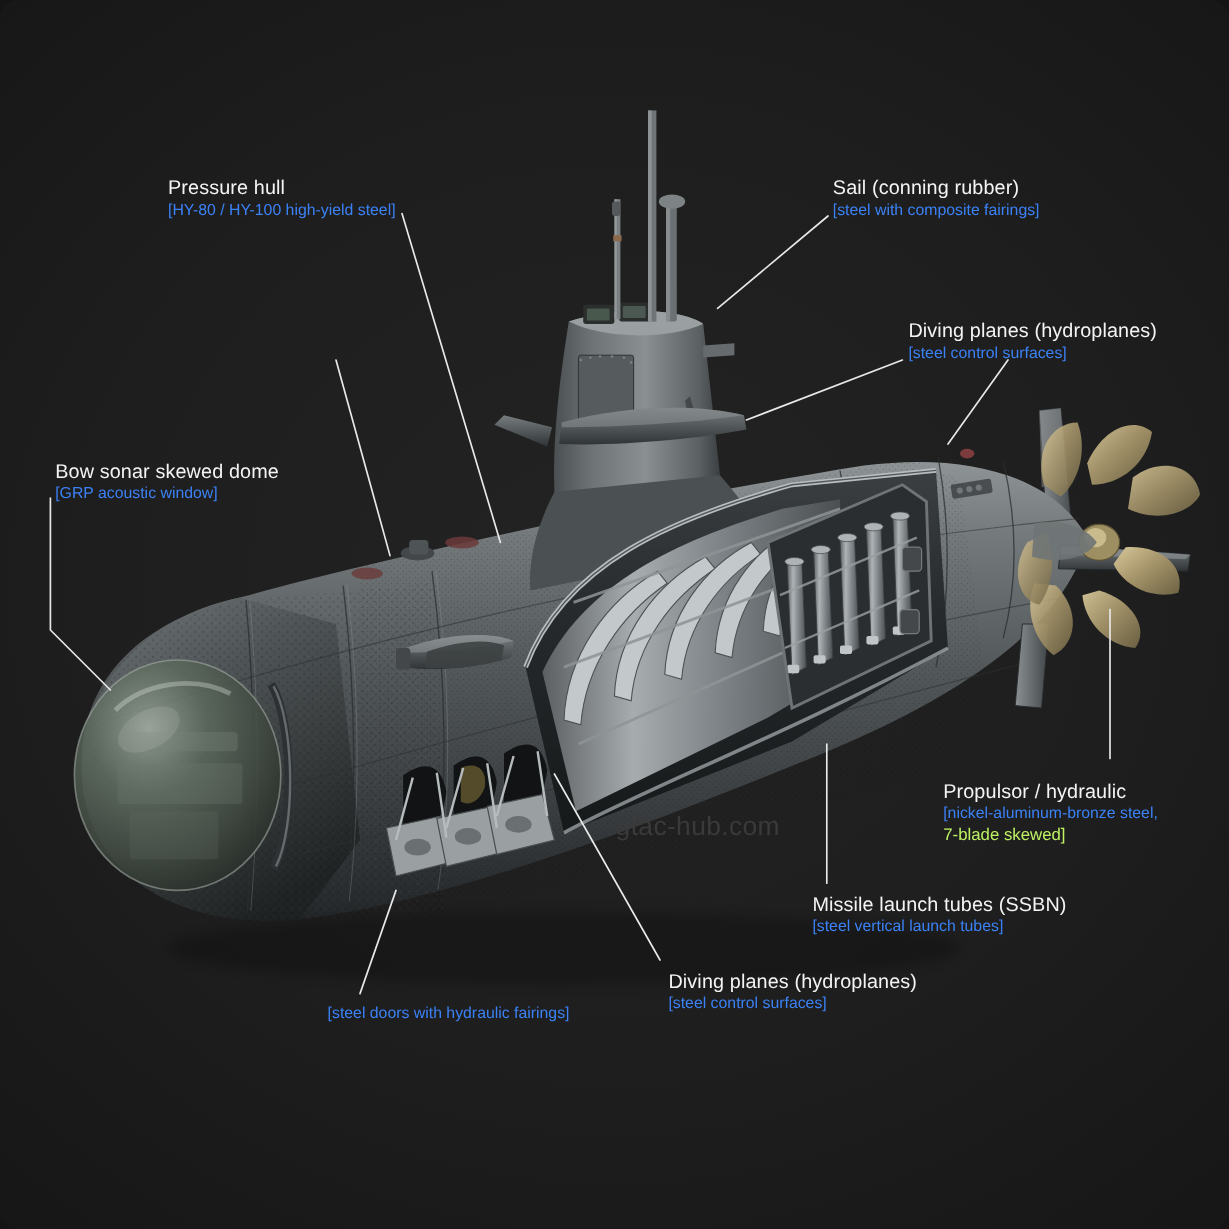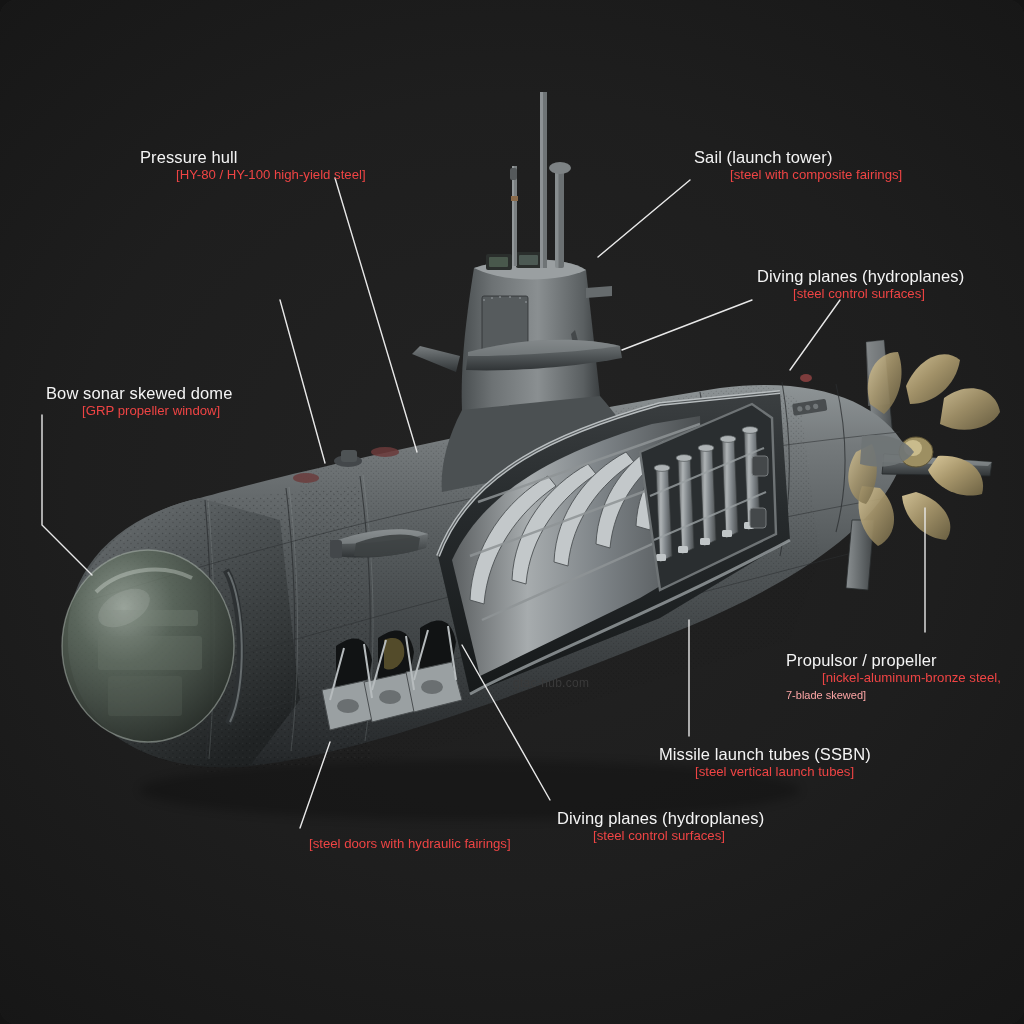--- a/index.html
+++ b/index.html
@@ -20,28 +20,28 @@
     position:absolute;inset:0;
     background:radial-gradient(ellipse 78% 70% at 50% 48%,#232323 0%,#1e1e1e 55%,#161616 100%);
     pointer-events:none;
   }
   #art{position:absolute;inset:0;}
   .label{position:absolute;color:#f2f2f2;}
   .label .t1{
     font-size:16.5px;line-height:20px;letter-spacing:.1px;color:#f4f4f4;white-space:nowrap;
   }
   .label .t2{
-    font-size:13.2px;line-height:16.5px;letter-spacing:0px;color:#ef4444;white-space:nowrap;margin-left:36px;
+    font-size:13.2px;line-height:16.5px;letter-spacing:0px;color:#3b82f6;white-space:nowrap;
   }
   .label .t3{
-    font-size:11px;line-height:16.5px;letter-spacing:0px;color:#fca5a5;white-space:nowrap;
+    font-size:14px;line-height:16.5px;letter-spacing:0px;color:#bef264;white-space:nowrap;
   }
   #watermark{
     position:absolute;left:513px;top:676px;
-    font-size:12px;color:#3a3a3a;letter-spacing:.3px;
+    font-size:22px;color:#3a3a3a;letter-spacing:.3px;
     user-select:none;
   }
   svg{display:block;}
 </style>
 </head>
 <body>
 
 <div id="stage">
 
   <div id="vignette"></div>
@@ -407,40 +407,40 @@
   </svg>
 
   <div class="label" style="left:140px;top:147px;">
     <div class="t1">Pressure hull</div>
     <div class="t2">[HY-80 / HY-100 high-yield steel]</div>
   </div>
 
 
   <div class="label" style="left:46px;top:383px;">
     <div class="t1">Bow sonar skewed dome</div>
-    <div class="t2">[GRP propeller window]</div>
+    <div class="t2">[GRP acoustic window]</div>
   </div>
 
   <div class="label" style="left:694px;top:147px;">
-    <div class="t1">Sail (launch tower)</div>
+    <div class="t1">Sail (conning rubber)</div>
     <div class="t2">[steel with composite fairings]</div>
   </div>
 
   <div class="label" style="left:757px;top:266px;">
     <div class="t1">Diving planes (hydroplanes)</div>
     <div class="t2">[steel control surfaces]</div>
   </div>
 
   <div class="label" style="left:786px;top:650px;">
-    <div class="t1">Propulsor / propeller</div>
+    <div class="t1">Propulsor / hydraulic</div>
     <div class="t2">[nickel-aluminum-bronze steel,</div>
     <div class="t3">7-blade skewed]</div>
   </div>
 
-  <div class="label" style="left:659px;top:744px;">
+  <div class="label" style="left:677px;top:744px;">
     <div class="t1">Missile launch tubes (SSBN)</div>
     <div class="t2">[steel vertical launch tubes]</div>
   </div>
 
   <div class="label" style="left:557px;top:808px;">
     <div class="t1">Diving planes (hydroplanes)</div>
     <div class="t2">[steel control surfaces]</div>
   </div>
 
   <div class="label" style="left:273px;top:836px;">

